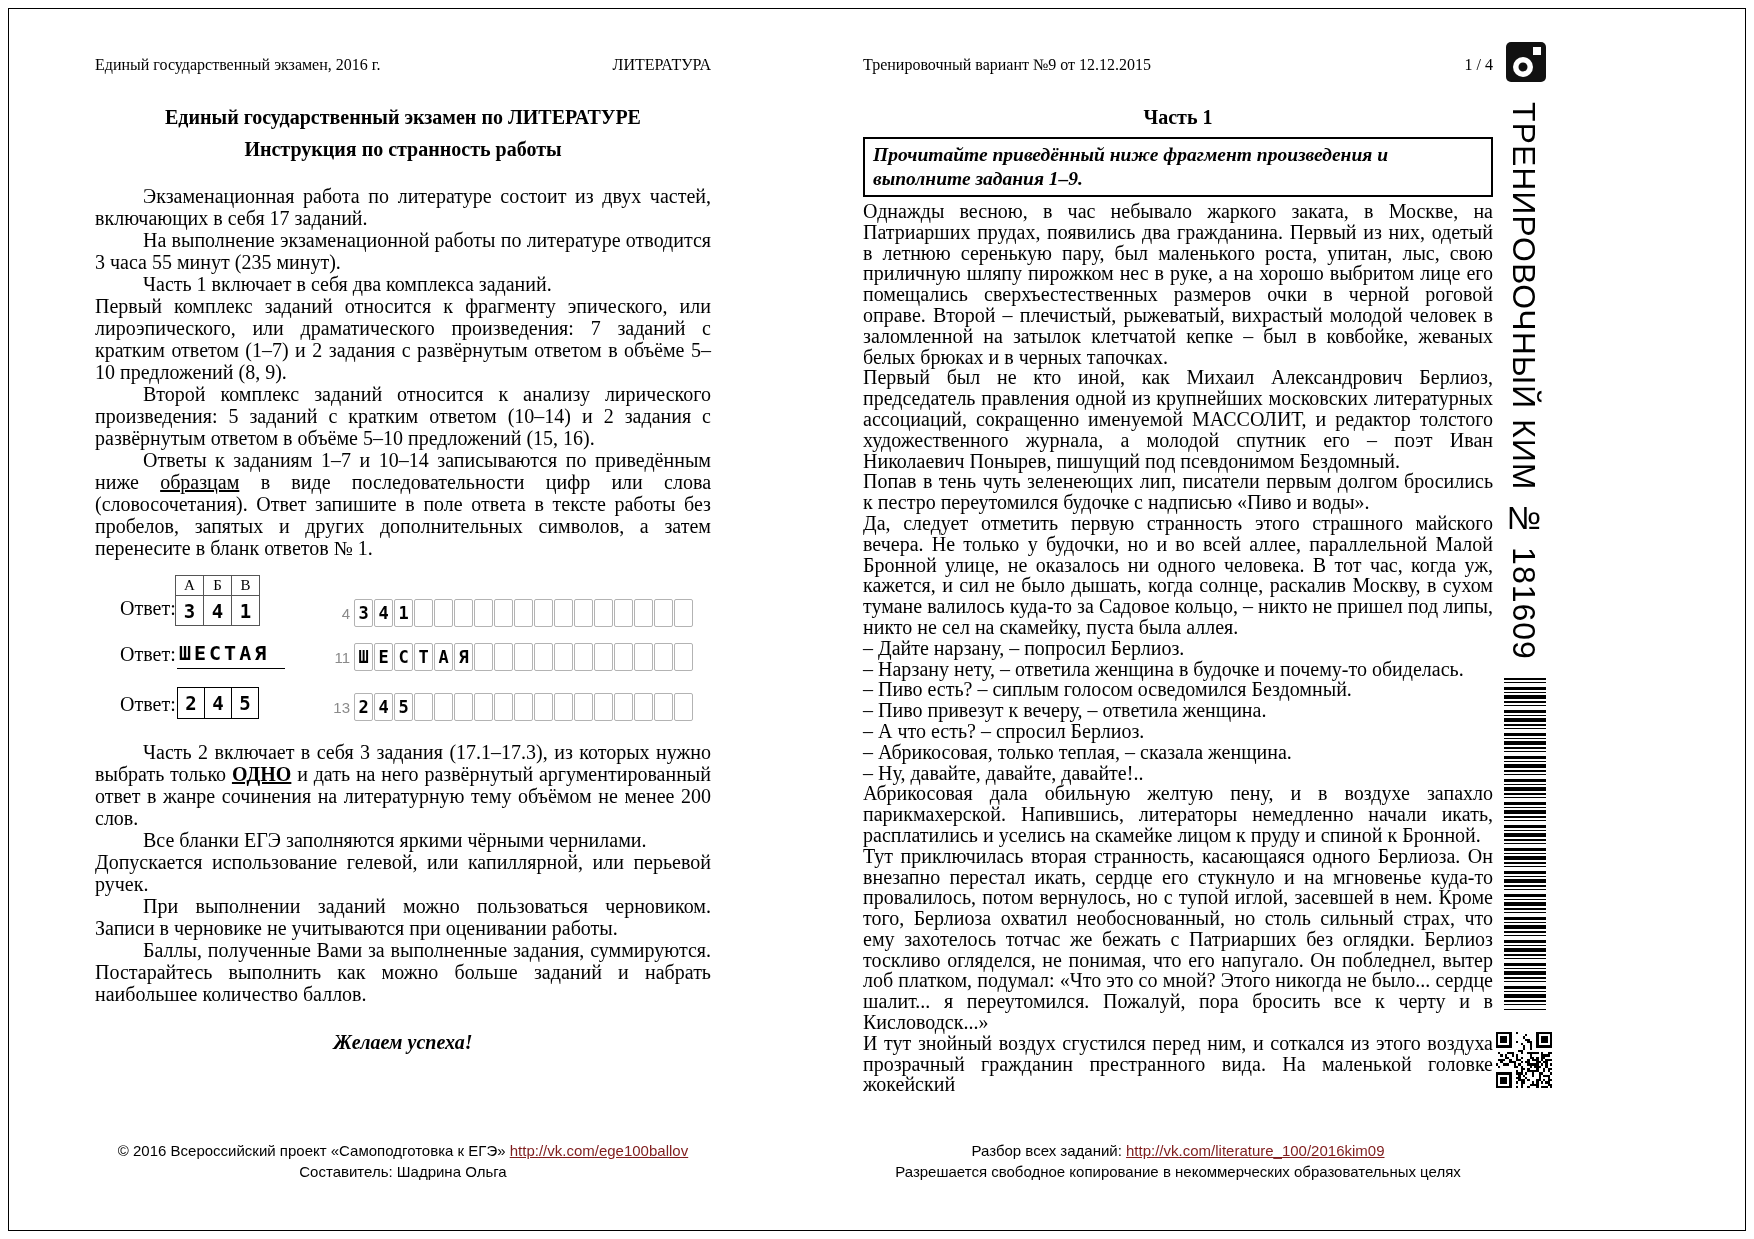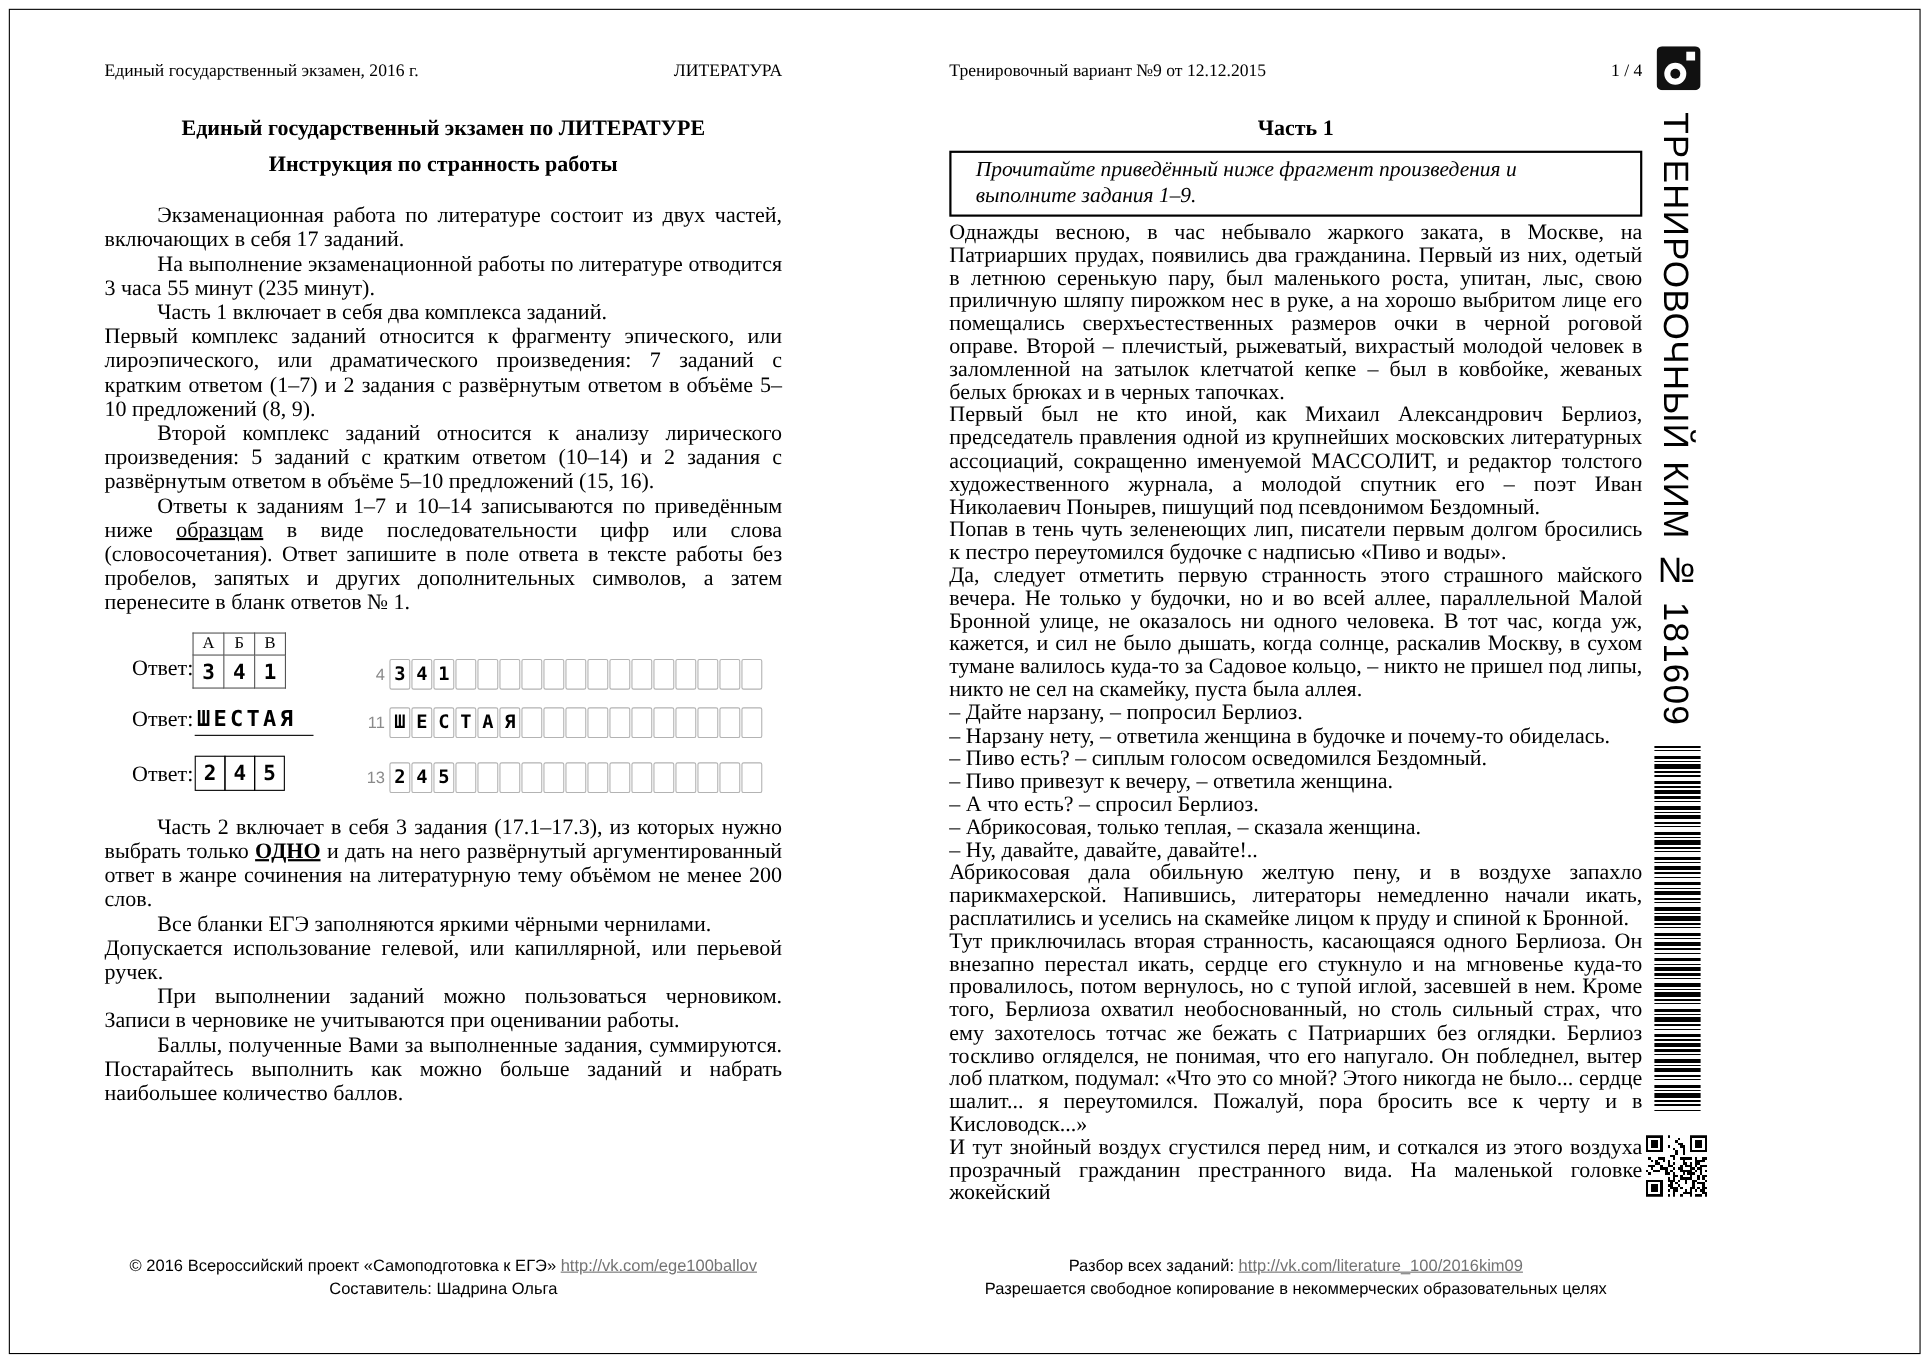--- a/index.html
+++ b/index.html
@@ -69,33 +69,33 @@
   .cell {
     width:19px; height:28px; border:1px solid #b3b3b3; border-radius:2px;
     margin-right:1px; display:flex; align-items:center; justify-content:center;
     font-size:17px; background:#fff;
   }
   .success-note { text-align:center; font-weight:bold; font-style:italic; font-size:20px; margin-top:26px; }
 
   
   .part-title { text-align:center; font-weight:bold; font-size:20px; line-height:24px; margin-bottom:8px; }
   .task-box {
-    border:2px solid #000; padding:4px 22px; margin-bottom:4px;
-    font-weight:normal; font-style:italic; font-size:19.5px; line-height:24px;
+    border:2px solid #000; padding:4px 8px; margin-bottom:4px;
+    font-weight:bold; font-style:italic; font-size:19.5px; line-height:24px;
   }
   .fragment p { font-size:20px; line-height:20.8px; text-align:justify; }
 
   
   .footer {
     position:absolute; top:1140px; text-align:center;
     font-family:"Liberation Sans", sans-serif; font-size:15px; line-height:21px;
   }
   .footer-left  { left:95px;  width:616px; }
   .footer-right { left:863px; width:630px; }
-  a.link { color:#737373; text-decoration:underline; cursor:pointer; }
+  a.link { color:#7f1d1d; text-decoration:underline; cursor:pointer; }
 
   
   .side-logo { position:absolute; left:1506px; top:42px; width:40px; height:40px; }
   .kim-vertical {
     position:absolute; left:1494px; top:102px; width:60px; height:600px;
     writing-mode:vertical-rl;
     font-family:"Liberation Sans", sans-serif;
     font-size:32px; line-height:60px; letter-spacing:1px; white-space:nowrap;
   }
   .side-barcode {
@@ -240,20 +240,21 @@
   </div>
 
   <div class="body-text">
       <p class="indent"><span>Часть 2 включает в себя 3 задания (17.1–17.3), из которых нужно выбрать только </span><span class="bu">ОДНО</span><span> и дать на него развёрнутый аргументированный ответ в жанре сочинения на литературную тему объёмом не менее 200 слов.</span></p>
       <p class="indent"><span>Все бланки ЕГЭ заполняются яркими чёрными чернилами.</span></p>
       <p><span>Допускается использование гелевой, или капиллярной, или перьевой ручек.</span></p>
       <p class="indent"><span>При выполнении заданий можно пользоваться черновиком. Записи в черновике не учитываются при оценивании работы.</span></p>
       <p class="indent"><span>Баллы, полученные Вами за выполненные задания, суммируются. Постарайтесь выполнить как можно больше заданий и набрать наибольшее количество баллов.</span></p>
     </div>
 
+  <div class="success-note">Желаем успеха!</div>
 </div>
 
 <div class="col col-right">
   <div class="col-header">
     <span>Тренировочный вариант №9 от 12.12.2015</span>
     <span>1 / 4</span>
   </div>
 
   <div class="part-title">Часть 1</div>
 

